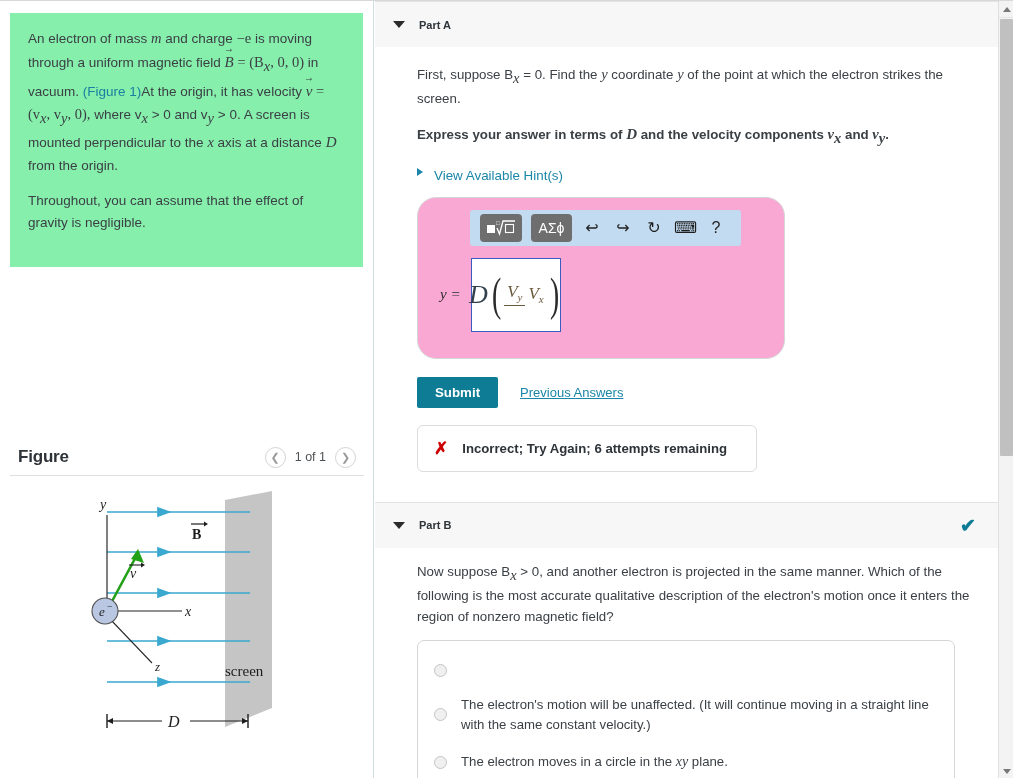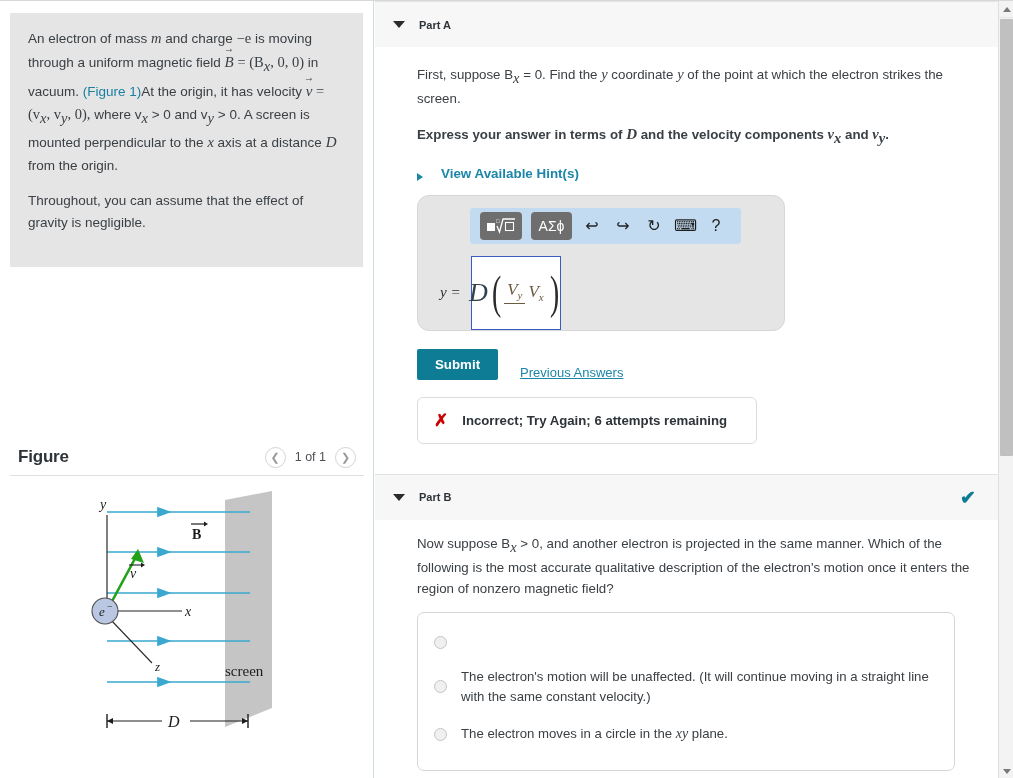--- a/index.html
+++ b/index.html
@@ -22,21 +22,21 @@
   .left-panel {
     position: absolute;
     left: 0; top: 0;
     width: 374px; height: 778px;
     background: #fff;
     border-right: 1px solid #cfdde2;
     overflow: hidden;
   }
   .problem-box {
     margin: 12px 10px 0 10px;
-    background: #e5e5e5;
+    background: #86efac;
     padding: 14px 18px 18px 18px;
     font-size: 13.5px;
     line-height: 1.62;
     color: #3b4045;
   }
   .problem-box p { margin: 0 0 13px 0; }
   .problem-box p:last-child { margin-bottom: 16px; }
   .figlink { color: #1a7fa0; }
 
   .figure-header {
@@ -118,42 +118,42 @@
   .part-body { padding: 16px 28px 8px 42px; }
   .qtext {
     font-size: 13.3px;
     line-height: 1.55;
     margin: 0 0 13px 0;
     color: #3b4045;
   }
   .qtext.bold { font-weight: bold; }
   .hint-link {
     display: inline-flex;
-    align-items: flex-end;
-    gap: 18px;
+    align-items: flex-start;
+    gap: 11px;
     color: #1b86a8;
     font-size: 13.4px;
-    font-weight: bold;
+    font-weight: normal;
     margin: 4px 0 14px 0;
     cursor: pointer;
   }
   .hint-caret {
     width: 0; height: 0;
     border-top: 4.5px solid transparent;
     border-bottom: 4.5px solid transparent;
     border-left: 6px solid #1b86a8;
   }
 
   
   .answer-box {
     border: 1px solid #d6d6d6;
-    border-radius: 12px;
+    border-radius: 19px;
     width: 368px;
-    padding: 12px 14px 0 14px;
-    background: #e5e5e5;
+    padding: 12px 14px 26px 14px;
+    background: #f9a8d4;
   }
   .mathbar {
     background: #c3dbf0;
     border-radius: 3px;
     height: 36px;
     margin: 0 0 0 38px;
     width: 271px;
     display: flex;
     align-items: center;
     padding: 0 10px;
@@ -220,21 +220,21 @@
     align-items: flex-end;
     font-size: 17px;
     line-height: 1.05;
   }
   .frac .num { border-bottom: 1.4px solid #6b5a3e; padding: 0 3px 1px 3px; }
   .frac .den { padding: 1px 3px 0 3px; }
   .sub { font-size: 11px; vertical-align: sub; }
 
   .submit-row {
     display: flex;
-    align-items: flex-end;
+    align-items: center;
     gap: 22px;
     margin: 18px 0 0 0;
   }
   .submit-btn {
     background: #0e7c94;
     color: #fff;
     border: none;
     border-radius: 2px;
     font-size: 13.3px;
     font-weight: bold;

